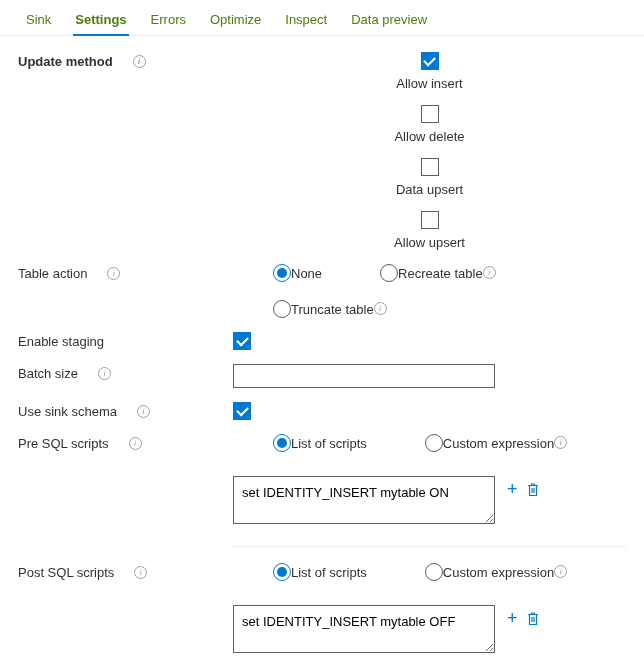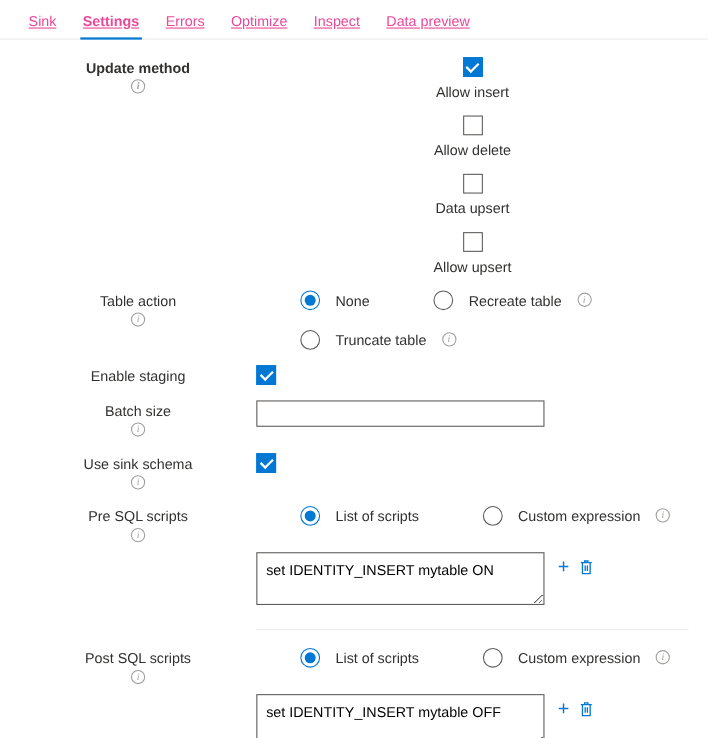--- a/index.html
+++ b/index.html
@@ -13,23 +13,22 @@
   }
   .tabs {
     display: flex;
     border-bottom: 1px solid #edebe9;
     padding: 6px 0 0 14px;
     gap: 0;
   }
   .tab {
     padding: 6px 12px 8px;
     cursor: pointer;
-    color: #ec4899;
+    color: #4d7c0f;
     position: relative;
-    text-decoration: underline;
   }
   .tab.active {
     font-weight: 600;
   }
   .tab.active::after {
     content: "";
     position: absolute;
     left: 10px; right: 10px; bottom: -1px;
     height: 2px;
     background: #0078d4;
@@ -40,23 +39,22 @@
   .row {
     display: flex;
     align-items: flex-start;
     margin-bottom: 14px;
   }
   .label-col {
     width: 215px;
     flex-shrink: 0;
     padding-top: 2px;
     display: flex;
-    align-items: center;
-    gap: 4px;
-    flex-direction: column;
+    align-items: flex-end;
+    gap: 20px;
   }
   .label-col.bold { font-weight: 600; }
   .ctrl-col {
     flex: 1;
   }
   .info-icon {
     display: inline-flex;
     width: 13px; height: 13px;
     border: 1px solid #a19f9d;
     border-radius: 50%;
@@ -119,21 +117,21 @@
   }
   .radio-group {
     display: flex;
     align-items: center;
     gap: 18px;
     flex-wrap: wrap;
   }
   .radio-item {
     display: flex;
     align-items: center;
-    gap: 14px;
+    gap: 0;
     padding-left: 40px;
   }
   .txt-input {
     width: 262px;
     height: 24px;
     border: 1px solid #605e5c;
     padding: 2px 6px;
     font: inherit;
   }
   .txt-area {

